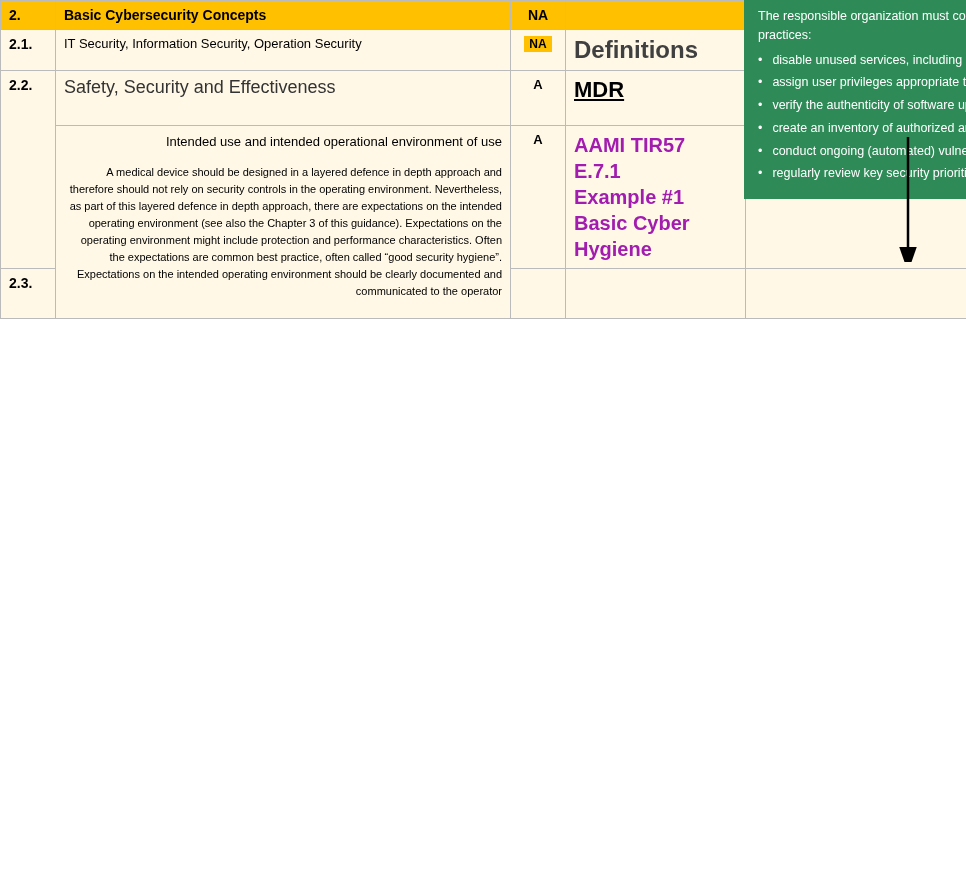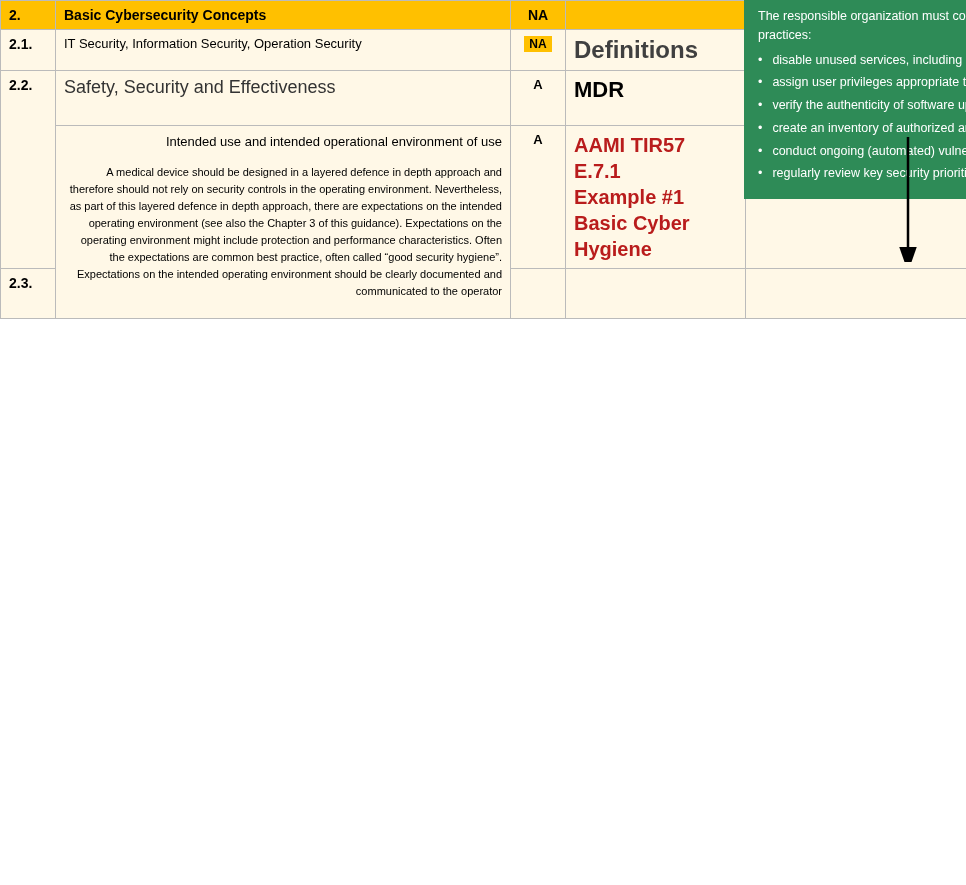--- a/index.html
+++ b/index.html
@@ -67,34 +67,35 @@
       font-size: 24px;
       font-weight: bold;
       color: #404040;
     }
 
     
     .mdr-text {
       font-size: 22px;
       font-weight: bold;
       color: #000;
+      text-decoration: underline;
     }
 
     
     .gspr-text {
       font-size: 18px;
       font-weight: bold;
       color: #000;
     }
 
     
     .aami-text {
       font-size: 20px;
       font-weight: bold;
-      color: #b91c1c;
+      color: #a21caf;
       line-height: 1.3;
     }
 
     
     .green-text {
       color: #008000;
       font-size: 22px;
       font-weight: bold;
       line-height: 1.3;
     }

